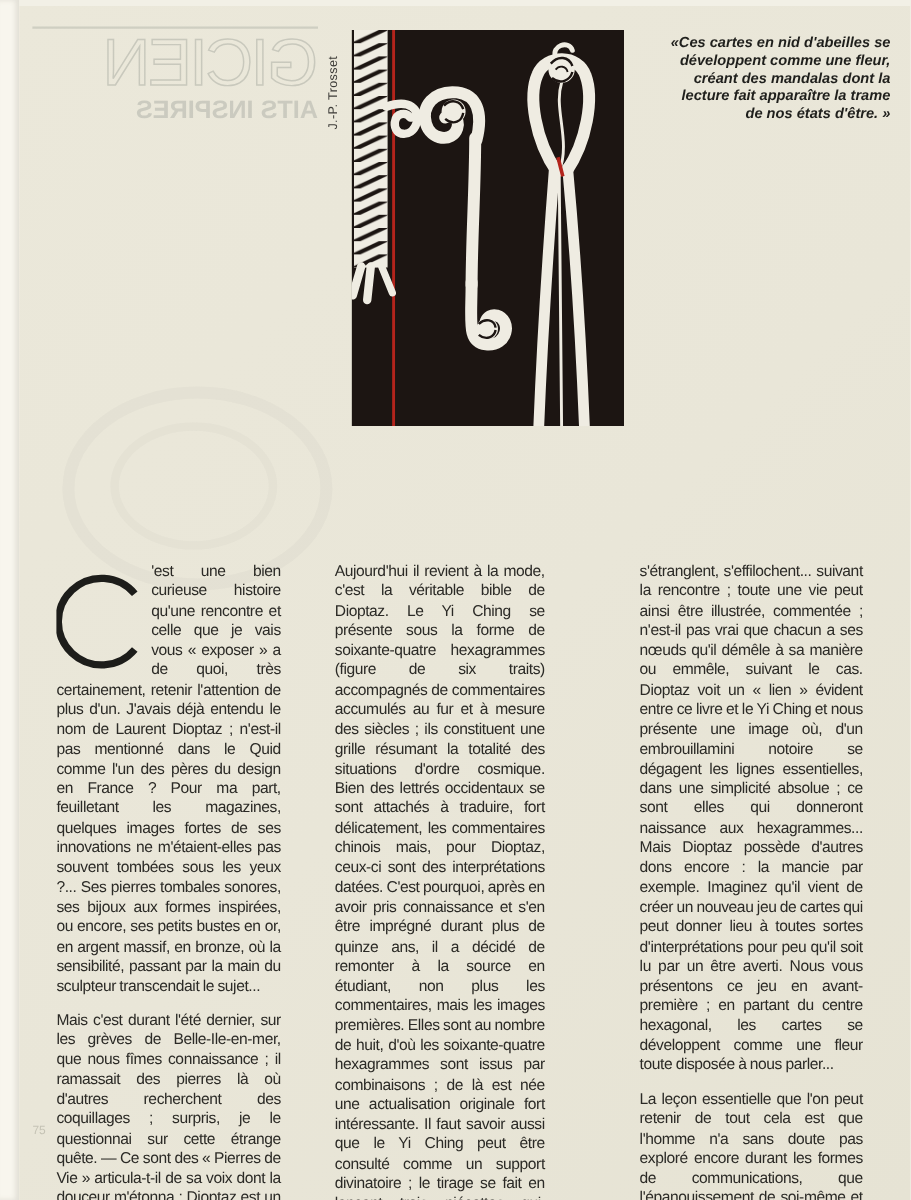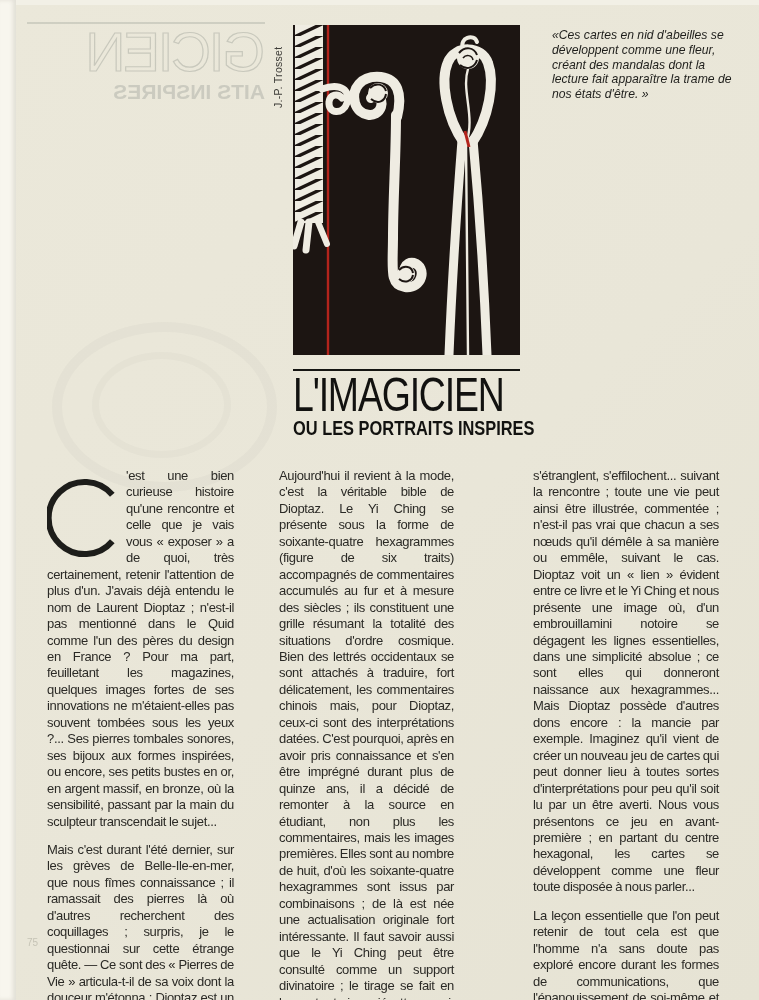--- a/index.html
+++ b/index.html
@@ -36,22 +36,22 @@
 
   .credit{
     position:absolute;left:272px;top:108px;transform:rotate(-90deg);transform-origin:0 0;
     font-size:10.5px;color:#3c3b37;letter-spacing:.3px;white-space:nowrap;
   }
 
   .illustration{position:absolute;left:293px;top:25px;width:227px;height:330px;display:block;}
 
   .pullquote{
     position:absolute;left:552px;top:28px;width:190px;
-    font-size:12.2px;line-height:14.8px;font-weight:400;font-style:italic;
-    text-align:left;color:#1f1f1c;
+    font-size:12.2px;line-height:14.8px;font-weight:700;font-style:italic;
+    text-align:right;color:#1f1f1c;
   }
 
   .titleblock{position:absolute;left:293px;top:369px;width:240px;}
   .title-rule{border-top:2px solid #151512;width:227px;}
   .title-main{
     margin:1px 0 0 0;font-size:48px;line-height:46px;font-weight:400;
     letter-spacing:-1.5px;color:#121210;white-space:nowrap;
     transform:scaleX(.78);transform-origin:0 50%;
   }
   .title-sub{
@@ -135,25 +135,20 @@
     <g>
       <circle cx="175" cy="33" r="11" fill="#efece2"></circle>
       <path d="M166,28 C172,21 181,22 184,30" stroke="#1c1512" stroke-width="2" fill="none"></path>
       <path d="M167,40 C174,46 182,42 184,35" stroke="#1c1512" stroke-width="2" fill="none"></path>
       <path d="M170,33 C173,29 179,30 180,35" stroke="#1c1512" stroke-width="1.5" fill="none"></path>
     </g>
   </svg>
 
   <div class="pullquote">«Ces cartes en nid d'abeilles se développent comme une fleur, créant des mandalas dont la lecture fait apparaître la trame de nos états d'être. »</div>
 
-  <header class="titleblock">
-    <div class="title-rule"></div>
-    <h1 class="title-main">L'IMAGICIEN</h1>
-    <h2 class="title-sub">OU LES PORTRAITS INSPIRES</h2>
-  </header>
 
   <main>
     <section class="col col1">
       <p>
         <svg class="cap" viewBox="0 0 80 96" xmlns="http://www.w3.org/2000/svg" role="img" aria-label="C">
           <path d="M70.6,22.9 A39,39 0 1 0 70.6,73.1" fill="none" stroke="#1d1d1a" stroke-width="6.5"></path>
         </svg><span>'est une bien curieuse histoire qu'une rencontre et celle que je vais vous « exposer » a de quoi, très certainement, retenir l'attention de plus d'un. J'avais déjà entendu le nom de Laurent Dioptaz ; n'est-il pas mentionné dans le Quid comme l'un des pères du design en France ? Pour ma part, feuilletant les magazines, quelques images fortes de ses innovations ne m'étaient-elles pas souvent tombées sous les yeux ?... Ses pierres tombales sonores, ses bijoux aux formes inspirées, ou encore, ses petits bustes en or, en argent massif, en bronze, où la sensibilité, passant par la main du sculpteur transcendait le sujet...</span>
       </p>
       <p>Mais c'est durant l'été dernier, sur les grèves de Belle-Ile-en-mer, que nous fîmes connaissance ; il ramassait des pierres là où d'autres recherchent des coquillages ; surpris, je le questionnai sur cette étrange quête. — Ce sont des « Pierres de Vie » articula-t-il de sa voix dont la douceur m'étonna ; Dioptaz est un homme à la stature imposante, aux muscles magnifiquement développés et il est troublant d'entendre affleurer aux lèvres de cette force de la nature, une tendresse si joliment vibrante. « Pierre de Vie » ! L'intitulation avait de quoi me plaire mais je ne savais pas encore ce que pouvait recouvrir cette appellation. Pour comprendre, sachez qu'il est nécessaire, de remonter plus de cinq mille ans avant notre ère et de considérer l'admirable livre chinois : le Yi Ching, dérivé de la pensée taoïste, ouvrage des plus mystérieux de l'histoire humaine qui fut l'élément maître de dissertations pour Confucius, Lao-Tseu... entre autres.</p>
     </section>

